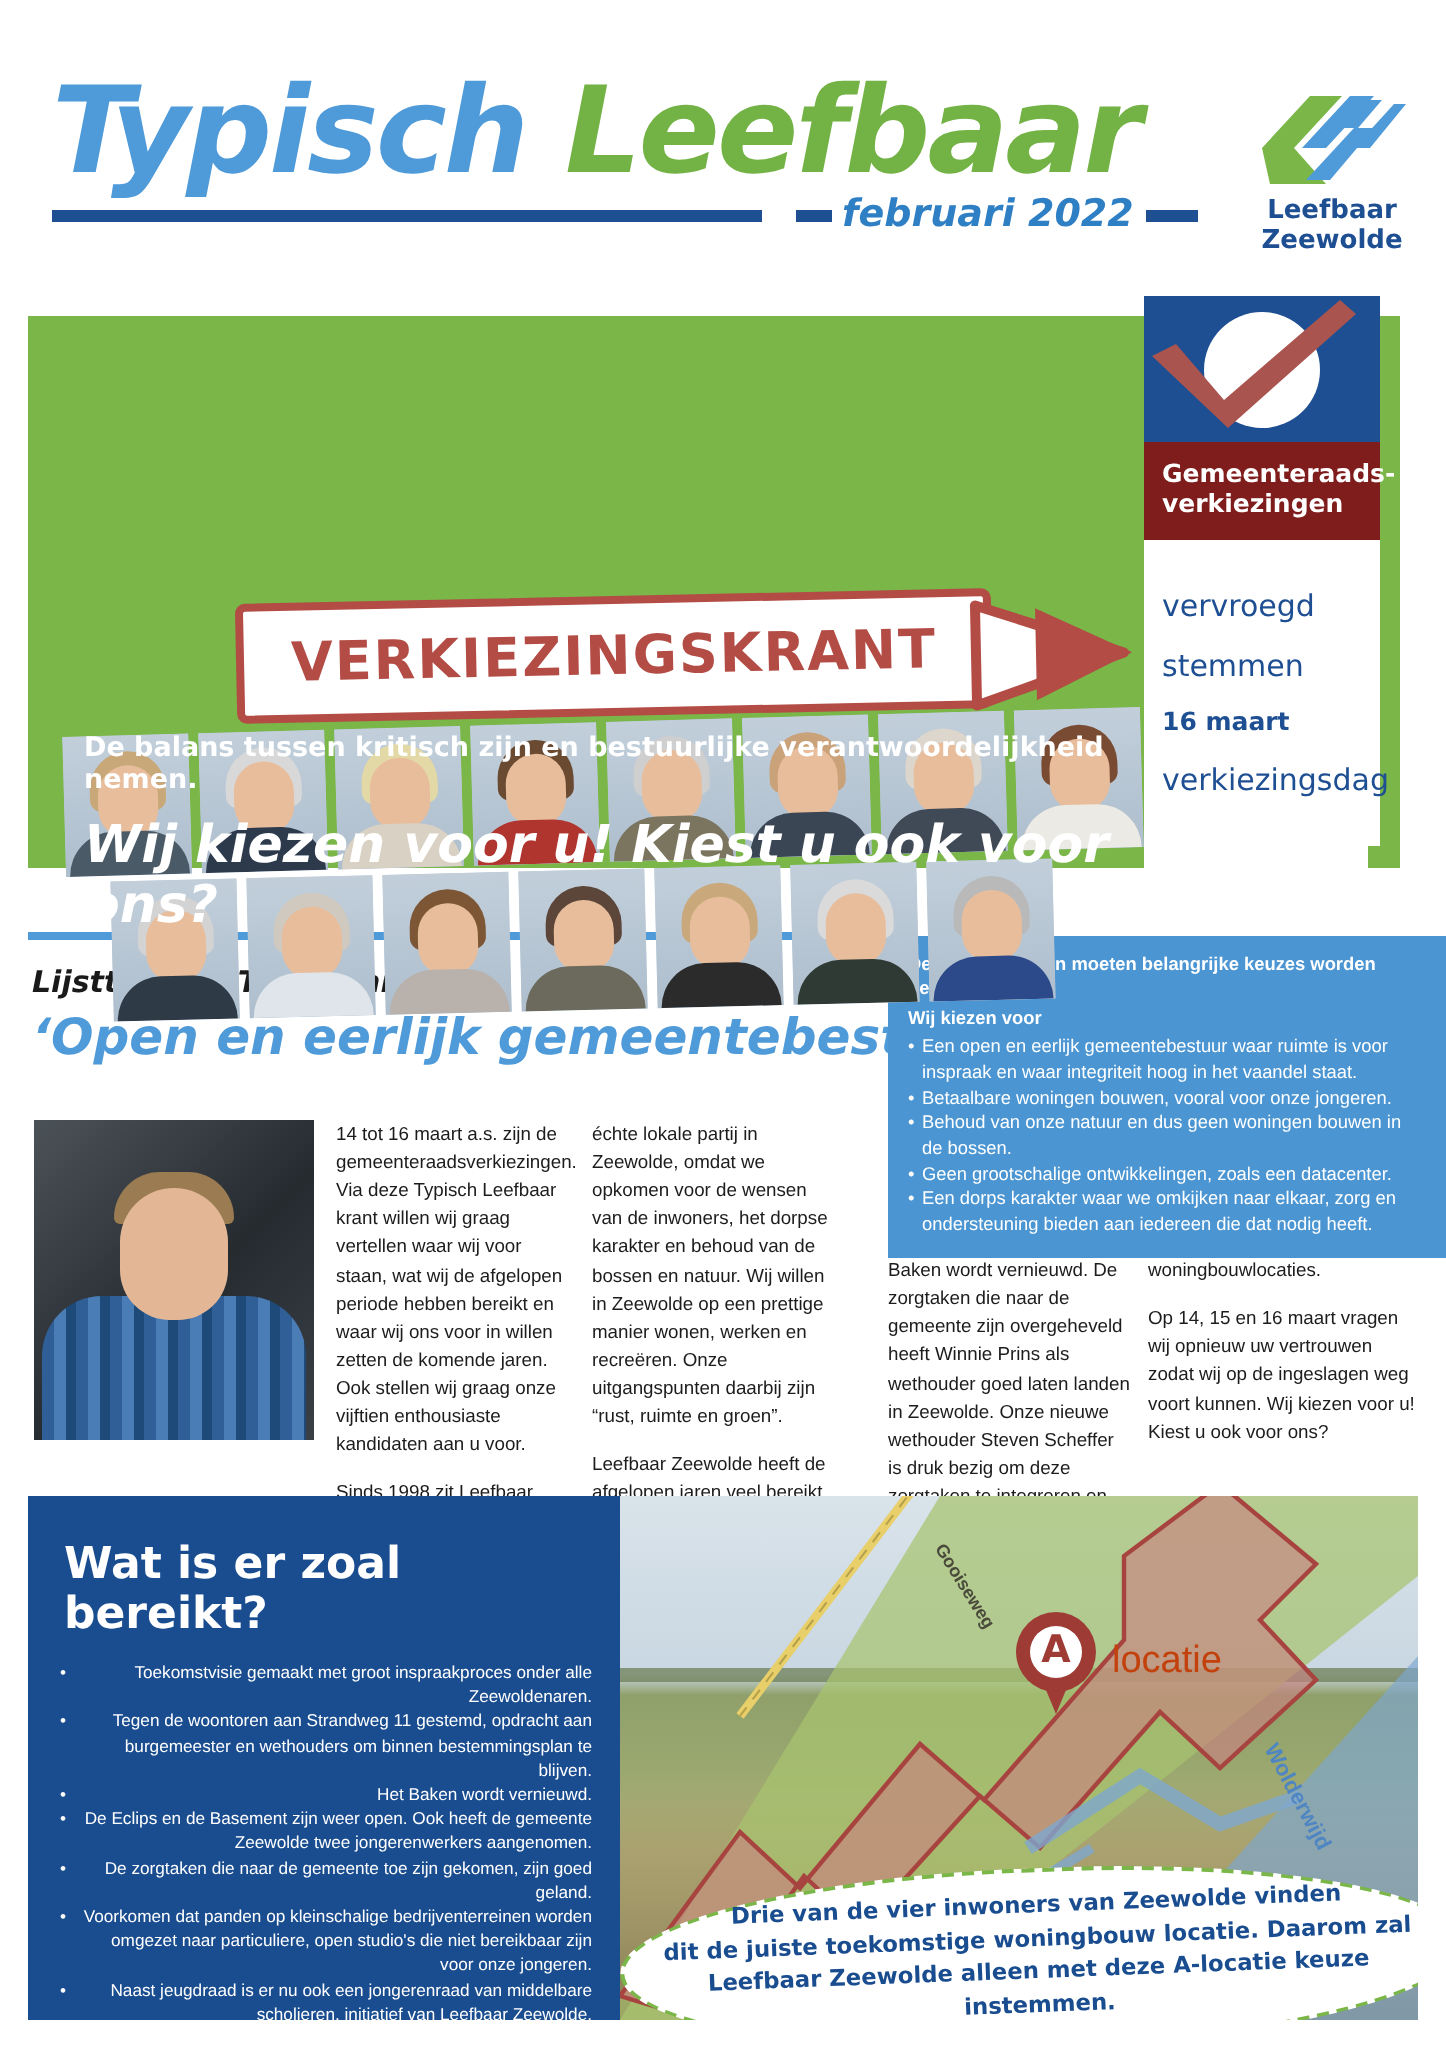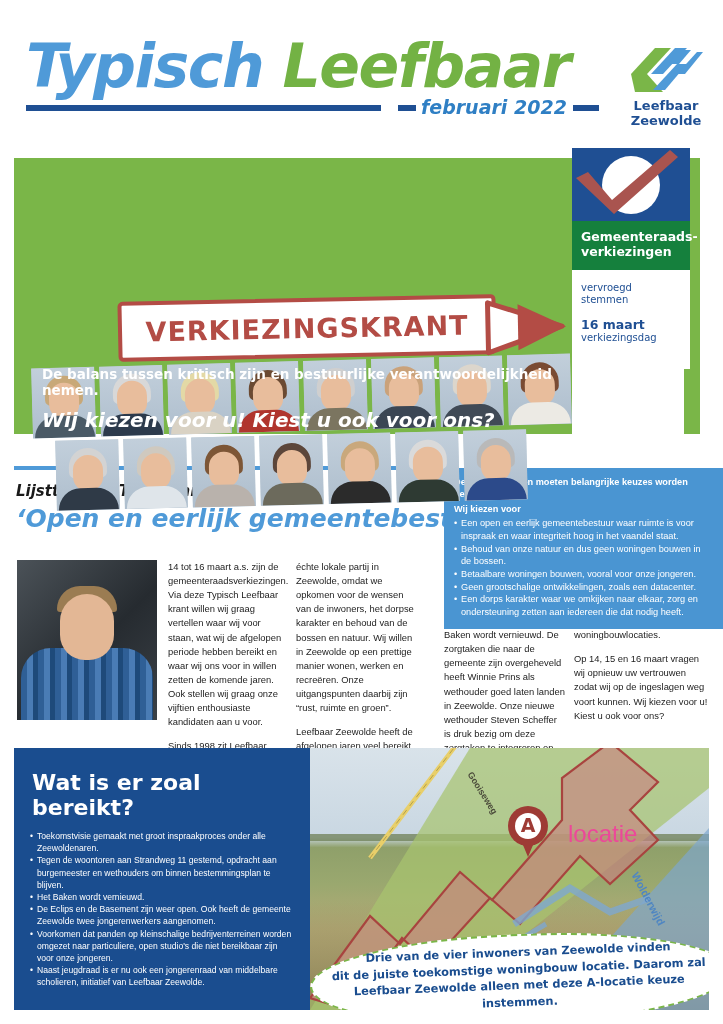--- a/index.html
+++ b/index.html
@@ -68,40 +68,40 @@
       width:30px;height:36px;border-radius:15px 15px 14px 14px;background:#e8bd9c;}
   .phead .body{position:absolute;left:50%;bottom:0;transform:translateX(-50%);
       width:60px;height:22px;border-radius:26px 26px 0 0;}
 
   .hero-tag{position:absolute;left:28px;top:208px;width:520px;z-index:5;}
   .hero-tag .t-small{
     color:#ffffff;font-weight:bold;font-size:13.5px;line-height:1.2;
     font-family:"DejaVu Sans", sans-serif;
   }
   .hero-tag .t-big{
-    margin-top:10px;color:#ffffff;font-weight:bold;font-style:italic;font-size:20px;
+    margin-top:10px;color:#ffffff;font-weight:bold;font-style:italic;font-size:26px;
     font-family:"DejaVu Sans", sans-serif;
   }
 
   
   .greenstrip{position:absolute;left:684px;top:158px;width:16px;height:276px;background:#7ab648;}
   .elec{position:absolute;left:572px;top:148px;width:118px;}
   .elec-top{position:relative;height:73px;background:#1f4f93;}
   .elec-top .circle{position:absolute;left:50%;top:50%;transform:translate(-50%,-50%);
       width:58px;height:58px;border-radius:50%;background:#ffffff;}
   .elec-top svg{position:absolute;left:0;top:0;}
-  .elec-mid{background:#15803d;color:#ffffff;padding:8px 9px 10px 9px;}
+  .elec-mid{background:#7f1d1d;color:#ffffff;padding:8px 9px 10px 9px;}
   .elec-mid span{font-weight:bold;font-size:12.5px;line-height:1.22;display:block;
       font-family:"DejaVu Sans", sans-serif;}
   .elec-bot{background:#ffffff;padding:12px 9px 14px 9px;}
   .elec-bot .blk{margin-bottom:10px;}
   .elec-bot .d{color:#1f4f93;font-weight:bold;font-size:12.5px;line-height:1.25;
       font-family:"DejaVu Sans", sans-serif;}
-  .elec-bot .s{color:#1f4f93;font-size:10px;line-height:1.25;
-      font-family:"DejaVu Sans", sans-serif;}
+  .elec-bot .s{color:#1f4f93;font-size:15px;line-height:1.25;
+      font-family:"DejaVu Sans", sans-serif;margin-top:12px;}
 
   
   .hr-blue{position:absolute;left:14px;top:466px;width:424px;height:4px;background:#4f9ad8;}
   .kicker{position:absolute;left:16px;top:482px;font-style:italic;font-weight:bold;font-size:15px;color:#1a1a1a;
       font-family:"DejaVu Sans", sans-serif;}
   .headline{position:absolute;left:16px;top:504px;font-style:italic;font-weight:bold;font-size:25px;color:#4f9ad8;
       font-family:"DejaVu Sans", sans-serif;white-space:nowrap;}
 
   .tom-photo{position:absolute;left:17px;top:560px;width:140px;height:160px;overflow:hidden;background:#3c4248;}
   .tom-photo .bg{position:absolute;inset:0;background:linear-gradient(135deg,#4b5258 0%,#262b30 55%,#3a4046 100%);}
@@ -130,34 +130,34 @@
   .bottom-photo{position:absolute;inset:0;
      background:
        linear-gradient(180deg,#d9e3ea 0%,#c9d7e2 34%,#8fa06a 38%,#9aa86f 52%,#b6ab78 70%,#c2b184 100%);}
   .bottom-photo .grass{position:absolute;left:0;bottom:0;width:100%;height:110px;
      background:linear-gradient(180deg,rgba(150,150,95,0) 0%, rgba(141,132,86,.65) 60%, rgba(120,110,70,.8) 100%);}
   .bottom-photo .treeline{position:absolute;left:0;top:86px;width:100%;height:7px;background:#6d7f55;opacity:.75;}
 
   .navbox{position:absolute;left:0;top:0;width:296px;height:262px;background:#1a4d8f;}
   .navbox h2{margin:0;padding:22px 4px 6px 18px;color:#ffffff;font-size:22px;font-weight:bold;
       font-family:"DejaVu Sans", sans-serif;}
-  .navbox ul{margin:0;padding:4px 14px 0 16px;list-style:none;}
+  .navbox ul{margin:0;padding:4px 14px 0 16px;list-style:none;text-align:right;}
   .navbox li{color:#ffffff;font-size:8.6px;line-height:1.42;padding-left:7px;position:relative;margin-bottom:0px;}
   .navbox li:before{content:"•";position:absolute;left:0;top:0;}
 
   .mapwrap{position:absolute;left:296px;top:0;width:399px;height:262px;overflow:hidden;}
   .mapwrap svg{position:absolute;left:0;top:0;}
   .map-pin{position:absolute;left:198px;top:58px;width:46px;height:56px;}
   .map-pin .pin{width:40px;height:40px;border-radius:50% 50% 50% 50%;background:#9e3b35;position:absolute;left:0;top:0;}
   .map-pin .tip{position:absolute;left:10px;top:27px;width:20px;height:24px;background:#9e3b35;
       clip-path:polygon(0 0,100% 0,50% 100%);}
   .map-pin .disc{position:absolute;left:7px;top:7px;width:26px;height:26px;border-radius:50%;background:#fff;}
   .map-pin .ltr{position:absolute;left:7px;top:6px;width:26px;height:26px;line-height:26px;text-align:center;
       color:#9e3b35;font-weight:bold;font-size:19px;font-family:"DejaVu Sans", sans-serif;}
-  .map-loc-label{position:absolute;left:258px;top:72px;color:#ec4899;font-size:24px;font-weight:normal;
+  .map-loc-label{position:absolute;left:246px;top:72px;color:#c2410c;font-size:19px;font-weight:normal;
       font-family:"Liberation Sans", sans-serif;}
   .road-label{position:absolute;left:164px;top:22px;color:#4a4a3a;font-size:9px;font-weight:bold;
       transform:rotate(58deg);transform-origin:left top;font-family:"Liberation Sans", sans-serif;}
   .water-label{position:absolute;left:330px;top:122px;color:#4f86c2;font-size:11px;font-weight:bold;
       transform:rotate(62deg);transform-origin:left top;font-family:"Liberation Sans", sans-serif;}
 
   .caption-oval{
     position:absolute;left:296px;top:186px;width:418px;height:86px;
     background:#ffffff;border-radius:50%/52%;
     border:2px dashed #7ab648;
@@ -366,40 +366,41 @@
   <div class="col" style="left:574px;top:614px;width:134px;">
     <p>onderzoek doen naar geschikte woningbouwlocaties.</p>
     <p>Op 14, 15 en 16 maart vragen wij opnieuw uw vertrouwen zodat wij op de ingeslagen weg voort kunnen. Wij kiezen voor u! Kiest u ook voor ons?</p>
   </div>
 
   <div class="blue-panel">
     <div class="bp-lead">De komende jaren moeten belangrijke keuzes worden gemaakt.</div>
     <div class="bp-lead">Wij kiezen voor</div>
     <ul>
       <li>Een open en eerlijk gemeentebestuur waar ruimte is voor inspraak en waar integriteit hoog in het vaandel staat.</li>
+      <li>Betaalbare woningen bouwen, vooral voor onze jongeren.</li>
       <li>Behoud van onze natuur en dus geen woningen bouwen in de bossen.</li>
-      <li>Betaalbare woningen bouwen, vooral voor onze jongeren.</li>
       <li>Geen grootschalige ontwikkelingen, zoals een datacenter.</li>
-      <li>Een dorps karakter waar we omkijken naar elkaar, zorg en ondersteuning zetten aan iedereen die dat nodig heeft.</li>
+      <li>Een dorps karakter waar we omkijken naar elkaar, zorg en ondersteuning bieden aan iedereen die dat nodig heeft.</li>
     </ul>
   </div>
 
   <div class="bottom">
     <div class="bottom-photo">
       <div class="treeline"></div>
       <div class="grass"></div>
     </div>
 
     <div class="navbox">
       <h2>Wat is er zoal bereikt?</h2>
       <ul>
         <li>Toekomstvisie gemaakt met groot inspraakproces onder alle Zeewoldenaren.</li>
         <li>Tegen de woontoren aan Strandweg 11 gestemd, opdracht aan burgemeester en wethouders om binnen bestemmingsplan te blijven.</li>
         <li>Het Baken wordt vernieuwd.</li>
         <li>De Eclips en de Basement zijn weer open. Ook heeft de gemeente Zeewolde twee jongerenwerkers aangenomen.</li>
+        <li>De zorgtaken die naar de gemeente toe zijn gekomen, zijn goed geland.</li>
         <li>Voorkomen dat panden op kleinschalige bedrijventerreinen worden omgezet naar particuliere, open studio's die niet bereikbaar zijn voor onze jongeren.</li>
         <li>Naast jeugdraad is er nu ook een jongerenraad van middelbare scholieren, initiatief van Leefbaar Zeewolde.</li>
 
       </ul>
     </div>
 
     <div class="mapwrap">
       <svg width="399" height="262" viewBox="0 0 399 262">
         <polygon points="0,262 160,0 399,0 399,40 120,262" fill="#a8c46f" opacity="0.72"></polygon>
         <polygon points="235,262 399,80 399,262" fill="#7ea7cf" opacity="0.68"></polygon>

